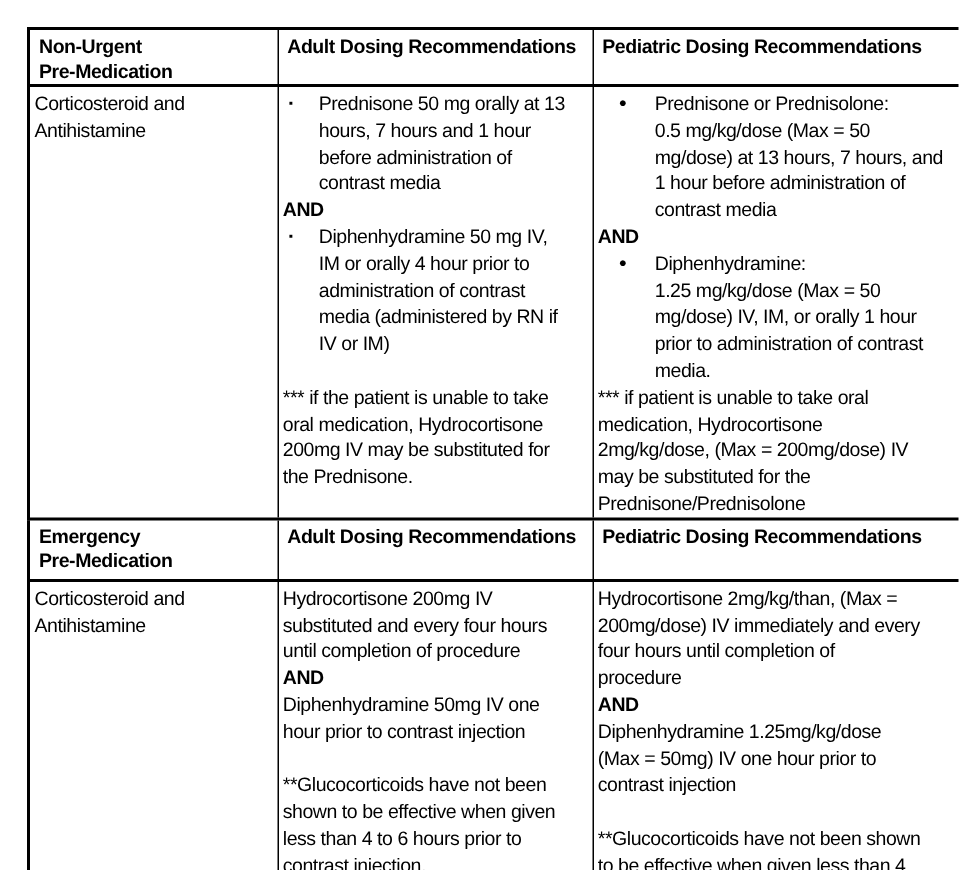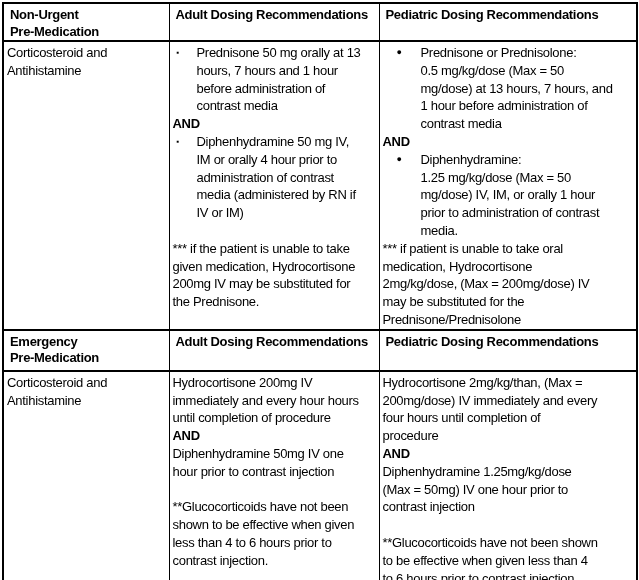--- a/index.html
+++ b/index.html
@@ -7,21 +7,21 @@
     padding: 0;
     background: #ffffff;
     font-family: "Liberation Sans", sans-serif;
     color: #000000;
   }
   .page {
     width: 577px;
     height: 580px;
     background: #ffffff;
     box-sizing: border-box;
-    padding: 2px;
+    padding: 18px;
   }
   table.premed {
     border-collapse: collapse;
     table-layout: fixed;
     width: 634px;
   }
   table.premed td {
     border: 1px solid #000000;
     vertical-align: top;
     padding: 2px 2px 0 3px;
@@ -95,21 +95,21 @@
 before administration of
 contrast media</span></div>
             <div class="block and">AND</div>
             <div class="block bullet sq"><span class="marker">▪</span><span>Diphenhydramine 50 mg IV,
 IM or orally 4 hour prior to
 administration of contrast
 media (administered by RN if
 IV or IM)</span></div>
             <div class="block blank"></div>
             <div class="block plain">*** if the patient is unable to take
-given medication, Hydrocortisone
+oral medication, Hydrocortisone
 200mg IV may be substituted for
 the Prednisone.</div>
           </td>
       <td>
             <div class="block bullet rd"><span class="marker">●</span><span>Prednisone or Prednisolone:
 0.5 mg/kg/dose (Max = 50
 mg/dose) at 13 hours, 7 hours, and
 1 hour before administration of
 contrast media</span></div>
             <div class="block and">AND</div>
@@ -131,21 +131,21 @@
 Pre-Medication</td>
       <td>Adult Dosing Recommendations</td>
       <td>Pediatric Dosing Recommendations</td>
     </tr>
 
     <tr class="body2">
       <td class="cat">Corticosteroid and
 Antihistamine</td>
       <td>
             <div class="block plain">Hydrocortisone 200mg IV
-immediately and every hour hours
+substituted and every four hours
 until completion of procedure</div>
             <div class="block and">AND</div>
             <div class="block plain">Diphenhydramine 50mg IV one
 hour prior to contrast injection</div>
             <div class="block blank"></div>
             <div class="block plain">**Glucocorticoids have not been
 shown to be effective when given
 less than 4 to 6 hours prior to
 contrast injection.</div>
           </td>

